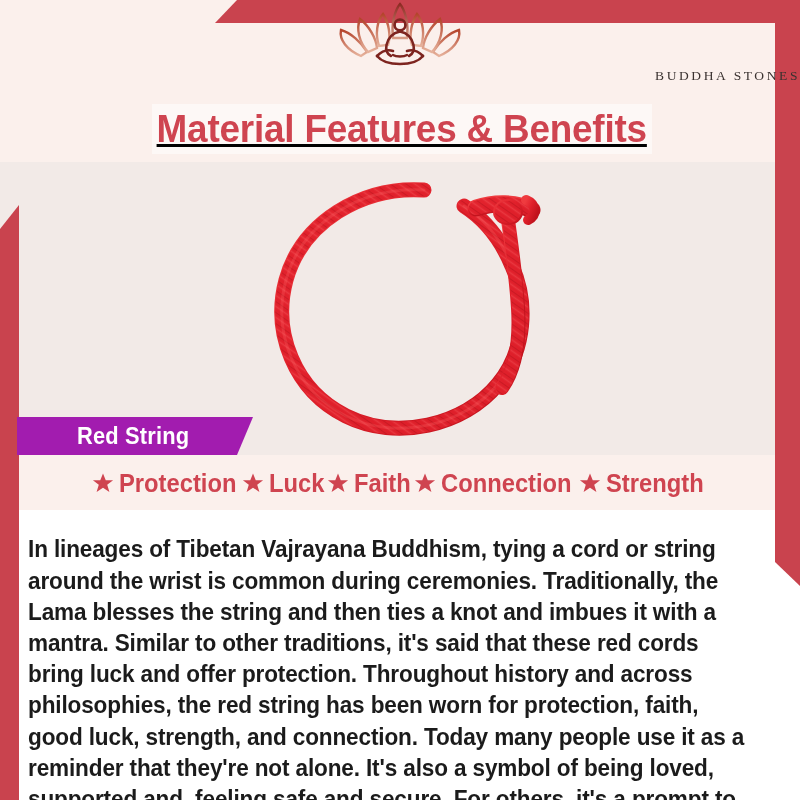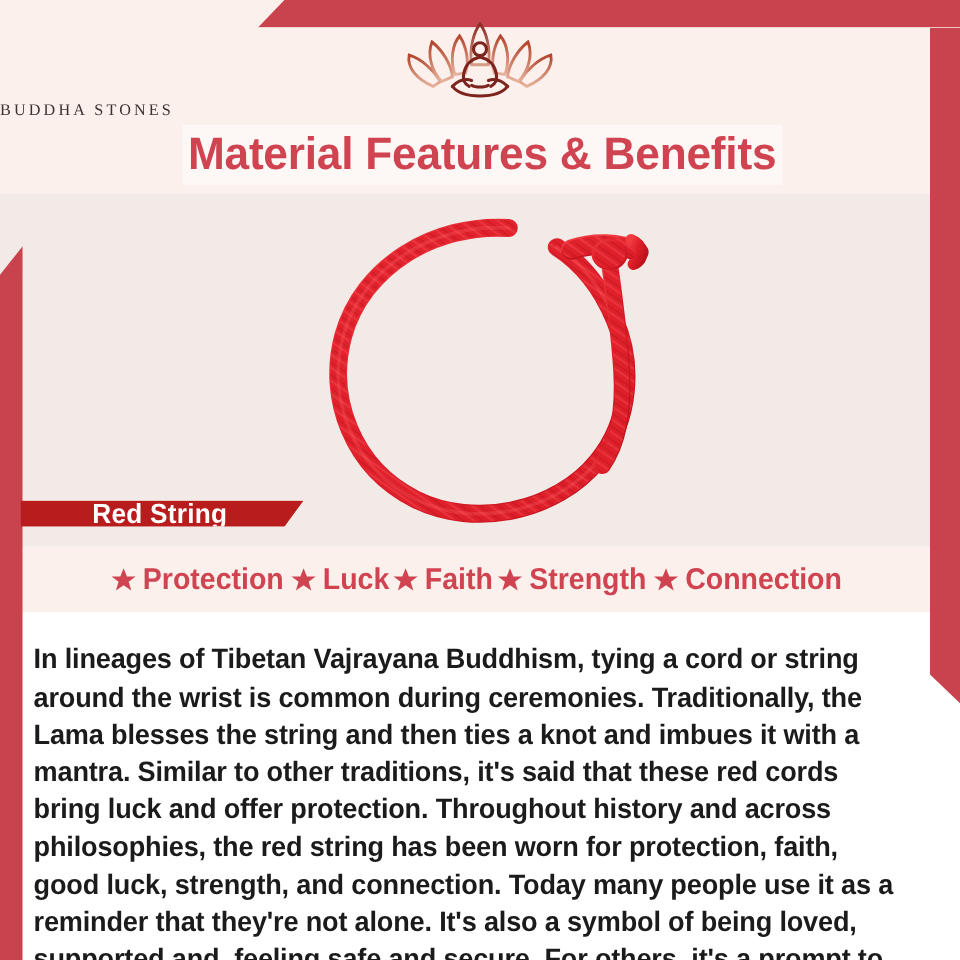--- a/index.html
+++ b/index.html
@@ -67,23 +67,23 @@
     position: absolute;
     top: 205px; left: 0;
     width: 19px; height: 595px;
     background: #c9434e;
     clip-path: polygon(0 24px, 100% 0, 100% 100%, 0 100%);
   }
 
   
   .logo-wrap {
     position: absolute;
-    top: 16px; left: 0;
+    top: 0; left: 0;
     width: 800px;
-    text-align: left;
+    text-align: right;
   }
   .logo-mark {
     display: block;
     margin: 0 auto;
     width: 146px;
     height: 66px;
   }
   .logo-word {
     display: block;
     margin-top: 2px;
@@ -96,20 +96,21 @@
 
   
   .title-plate {
     position: absolute;
     left: 152px; top: 104px;
     width: 500px; height: 50px;
     background: #fdf8f6;
     display: flex;
     align-items: center;
     justify-content: center;
+    text-decoration: underline;
   }
   .title-text {
     font-family: "Liberation Sans Narrow", "Liberation Sans", sans-serif;
     font-size: 38px;
     font-weight: 700;
     color: #cf4450;
     letter-spacing: -0.2px;
     white-space: nowrap;
     transform: scaleX(0.97);
   }
@@ -119,22 +120,22 @@
     position: absolute;
     left: 250px; top: 162px;
     width: 320px; height: 290px;
   }
   .product svg { display: block; width: 100%; height: 100%; }
 
   
   .tag {
     position: absolute;
     left: 17px; top: 417px;
-    width: 236px; height: 22px;
-    background: #b91c1c;
+    width: 236px; height: 38px;
+    background: #a21caf;
     clip-path: polygon(0 0, 100% 0, calc(100% - 16px) 100%, 0 100%);
     display: flex;
     align-items: center;
   }
   .tag-label {
     margin-left: 57px;
     color: #ffffff;
     font-family: "Liberation Sans Narrow", "Liberation Sans", sans-serif;
     font-size: 23px;
     font-weight: 700;
@@ -311,25 +312,25 @@
     <div class="feature">
       <svg class="star-icon" viewBox="0 0 24 24">
           <path d="M12 1.6 L15 9.1 L23 9.1 L16.6 13.9 L19 21.8 L12 17.1 L5 21.8 L7.4 13.9 L1 9.1 L9 9.1 Z" fill="#cf4450"></path>
         </svg>
       <span class="feature-label">Faith</span>
     </div>
     <div class="feature">
       <svg class="star-icon" viewBox="0 0 24 24">
           <path d="M12 1.6 L15 9.1 L23 9.1 L16.6 13.9 L19 21.8 L12 17.1 L5 21.8 L7.4 13.9 L1 9.1 L9 9.1 Z" fill="#cf4450"></path>
         </svg>
+      <span class="feature-label">Connection</span>
+    </div>
+    <div class="feature">
+      <svg class="star-icon" viewBox="0 0 24 24">
+          <path d="M12 1.6 L15 9.1 L23 9.1 L16.6 13.9 L19 21.8 L12 17.1 L5 21.8 L7.4 13.9 L1 9.1 L9 9.1 Z" fill="#cf4450"></path>
+        </svg>
       <span class="feature-label">Strength</span>
     </div>
-    <div class="feature">
-      <svg class="star-icon" viewBox="0 0 24 24">
-          <path d="M12 1.6 L15 9.1 L23 9.1 L16.6 13.9 L19 21.8 L12 17.1 L5 21.8 L7.4 13.9 L1 9.1 L9 9.1 Z" fill="#cf4450"></path>
-        </svg>
-      <span class="feature-label">Connection</span>
-    </div>
   </div>
 
   <p class="body-copy">In lineages of Tibetan Vajrayana Buddhism, tying a cord or string around the wrist is common during ceremonies. Traditionally, the Lama blesses the string and then ties a knot and imbues it with a mantra. Similar to other traditions, it's said that these red cords bring luck and offer protection. Throughout history and across philosophies, the red string has been worn for protection, faith, good luck, strength, and connection. Today many people use it as a reminder that they're not alone. It's also a symbol of being loved, supported and, feeling safe and secure. For others, it's a prompt to stay positive while facing any adversity.</p>
 
 </div>
 
 </body></html>

